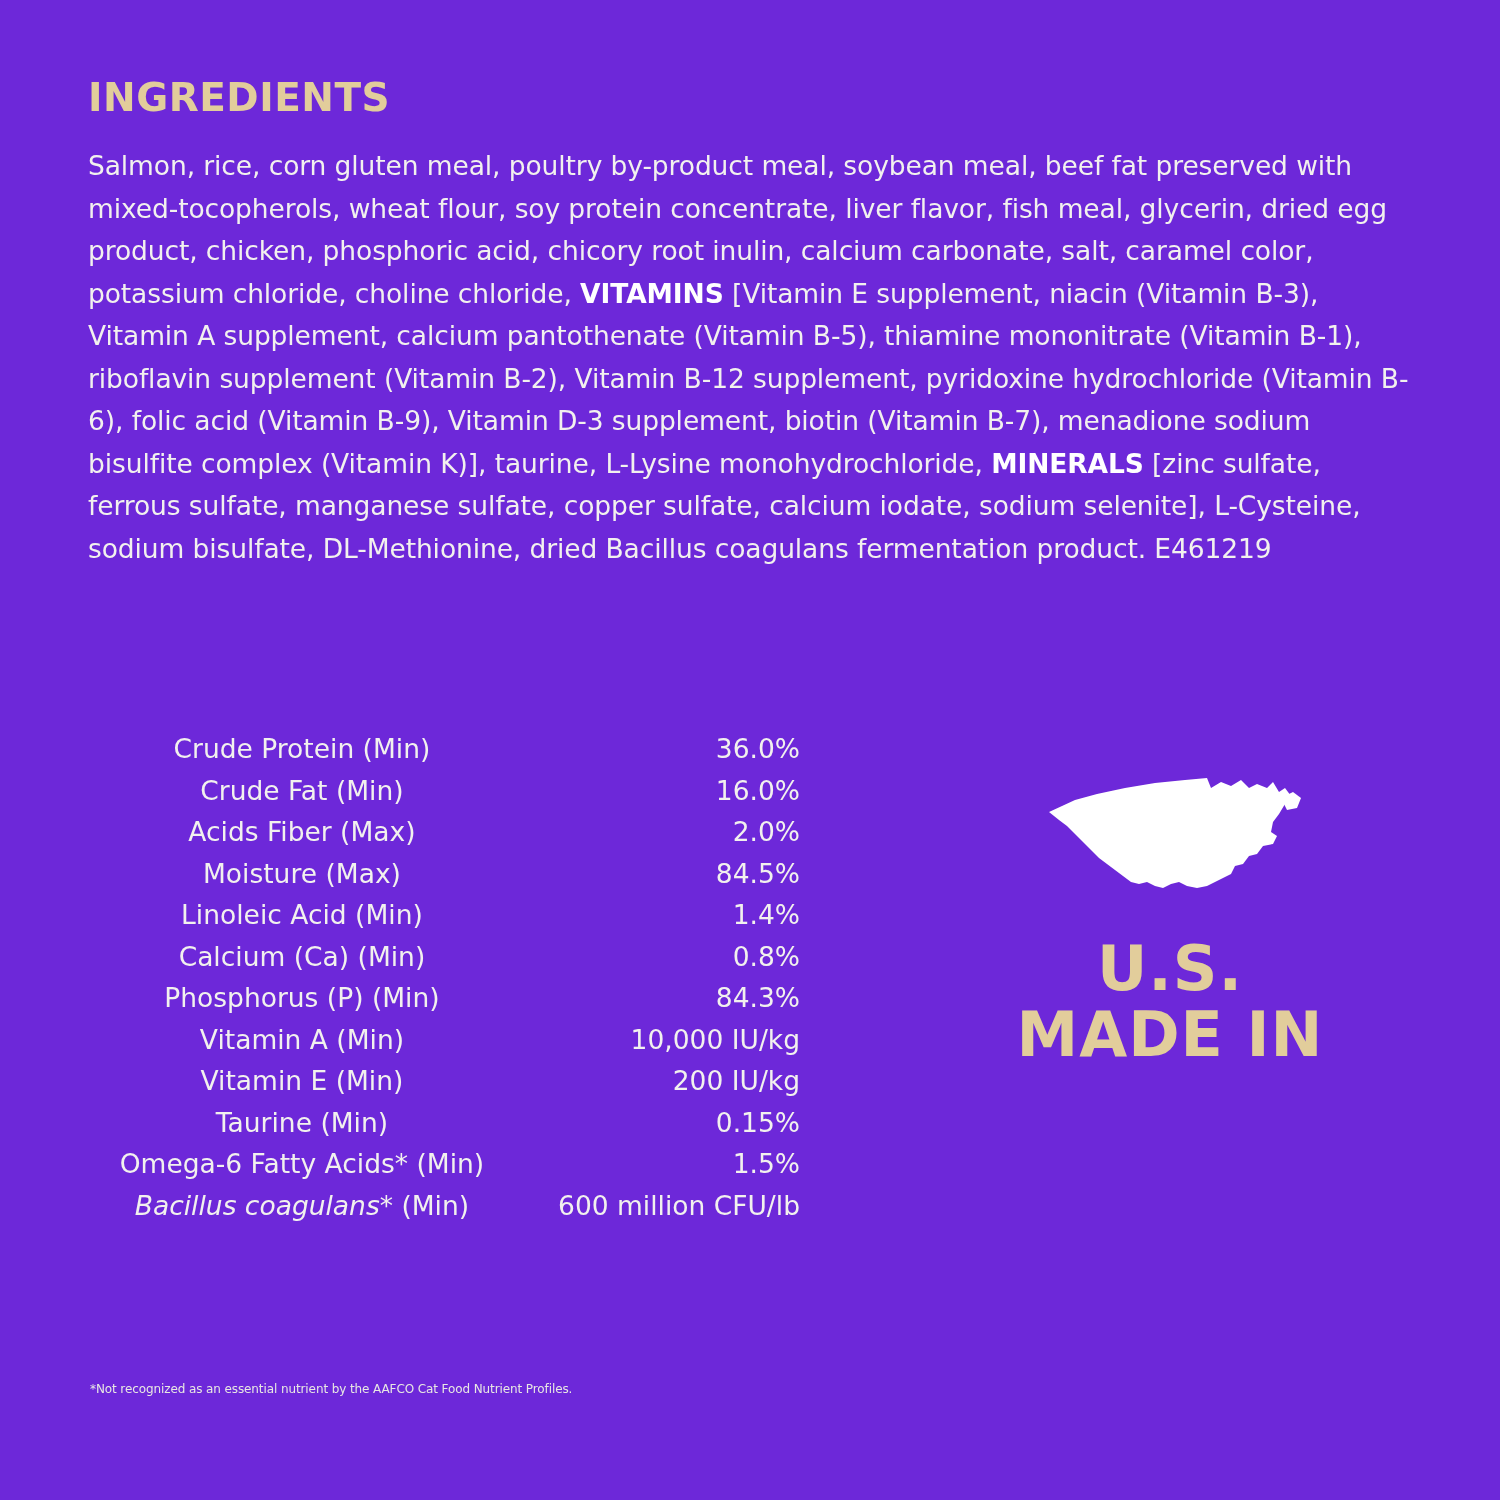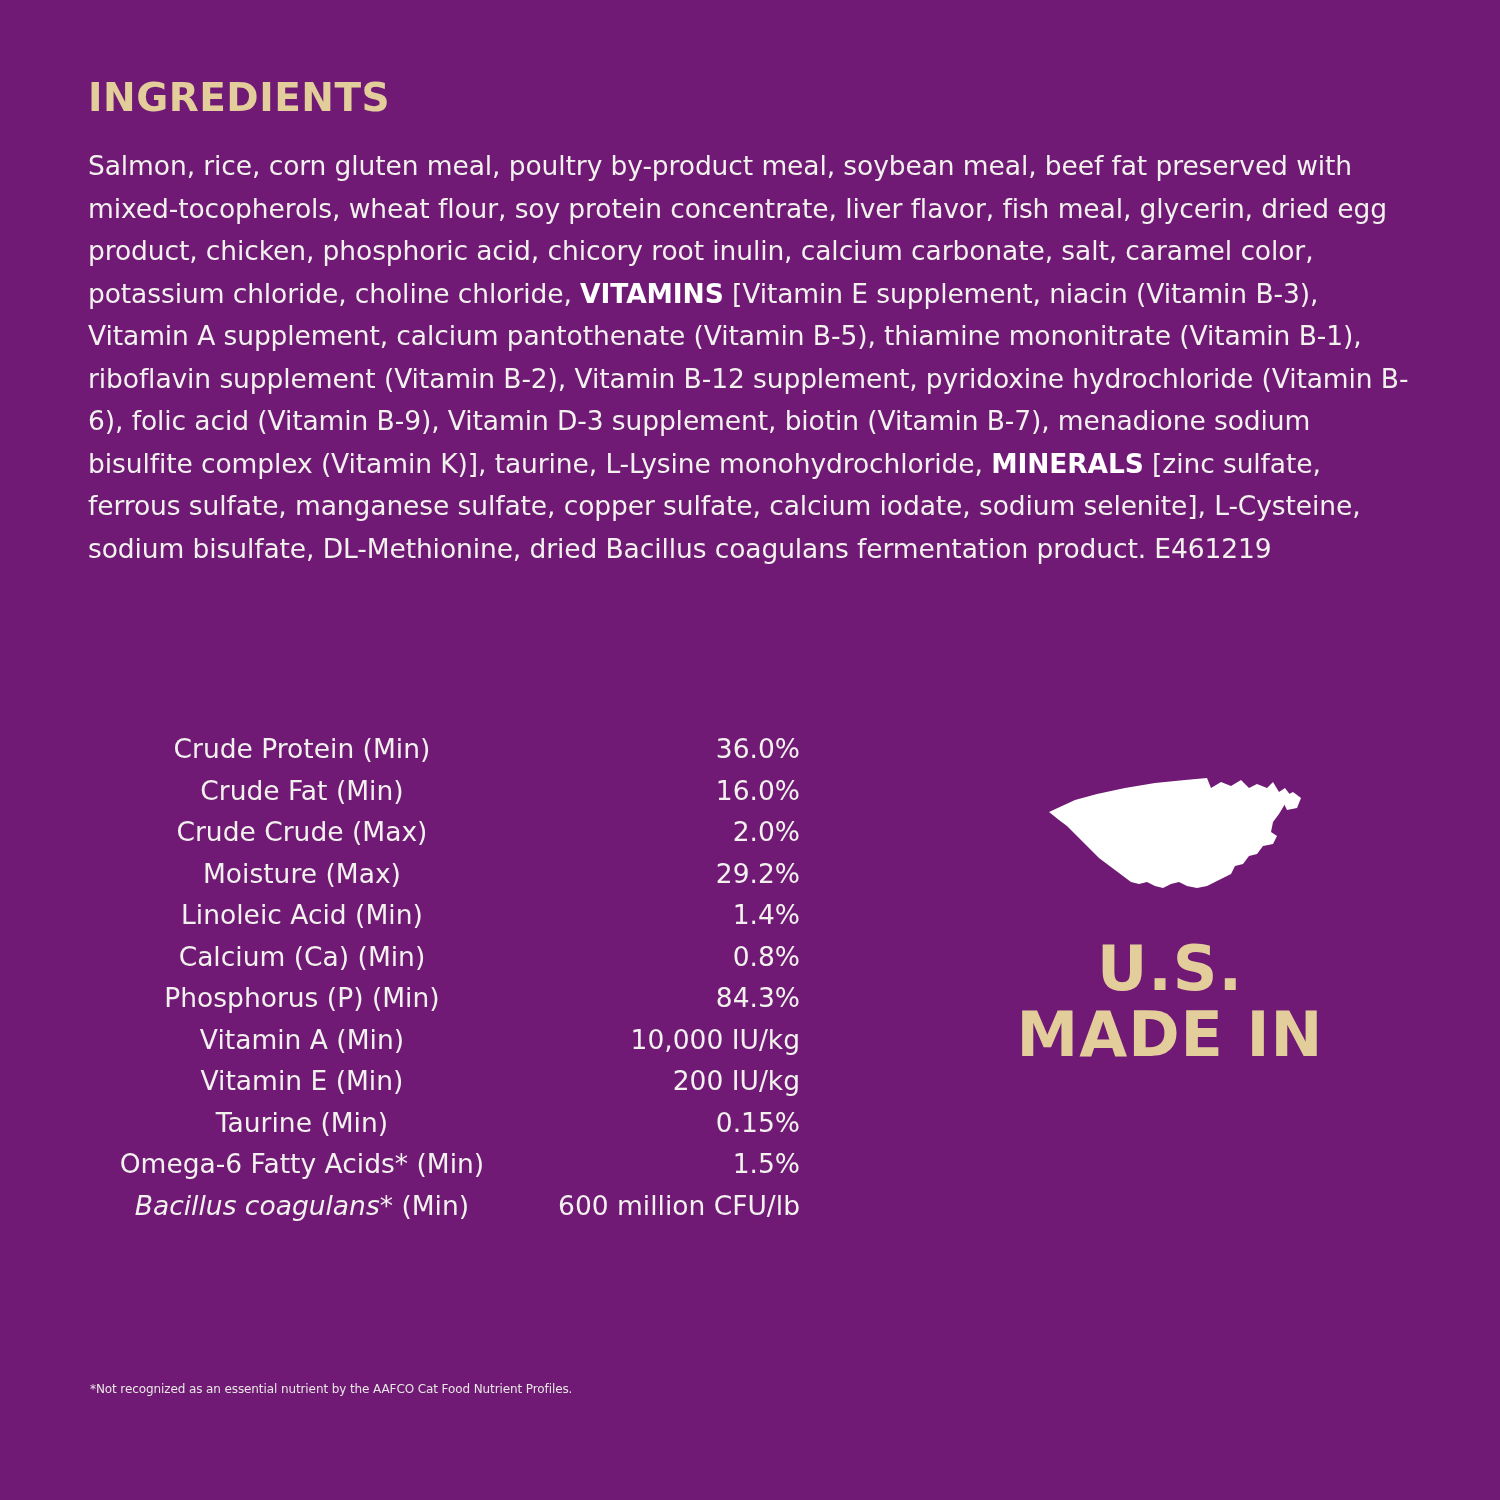--- a/index.html
+++ b/index.html
@@ -10,21 +10,21 @@
     width: 1500px;
     height: 1500px;
     background: #2a2a28;
     font-family: "DejaVu Sans", sans-serif;
     overflow: hidden;
   }
   .page {
     position: relative;
     width: 1500px;
     height: 1500px;
-    background: #701a75;
+    background: #6d28d9;
     box-sizing: border-box;
     padding: 0;
   }
 
   
   .ingredients-section {
     position: absolute;
     left: 88px;
     top: 78px;
     width: 1330px;
@@ -142,26 +142,26 @@
       <tbody id="ga-body">
           <tr>
             <td class="nutrient">Crude Protein (Min)</td>
             <td class="value">36.0%</td>
           </tr>
           <tr>
             <td class="nutrient">Crude Fat (Min)</td>
             <td class="value">16.0%</td>
           </tr>
           <tr>
-            <td class="nutrient">Crude Crude (Max)</td>
+            <td class="nutrient">Acids Fiber (Max)</td>
             <td class="value">2.0%</td>
           </tr>
           <tr>
             <td class="nutrient">Moisture (Max)</td>
-            <td class="value">29.2%</td>
+            <td class="value">84.5%</td>
           </tr>
           <tr>
             <td class="nutrient">Linoleic Acid (Min)</td>
             <td class="value">1.4%</td>
           </tr>
           <tr>
             <td class="nutrient">Calcium (Ca) (Min)</td>
             <td class="value">0.8%</td>
           </tr>
           <tr>

